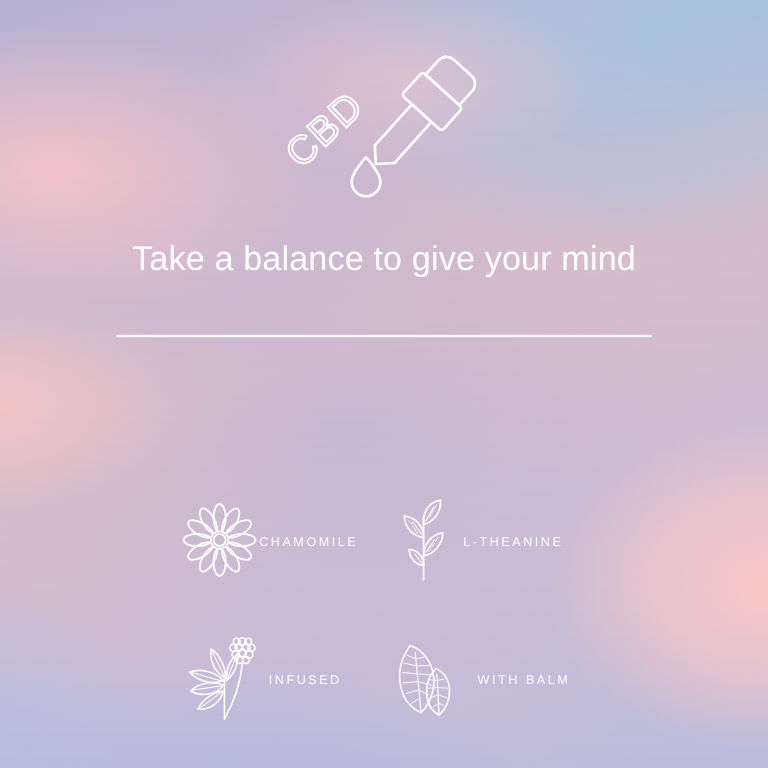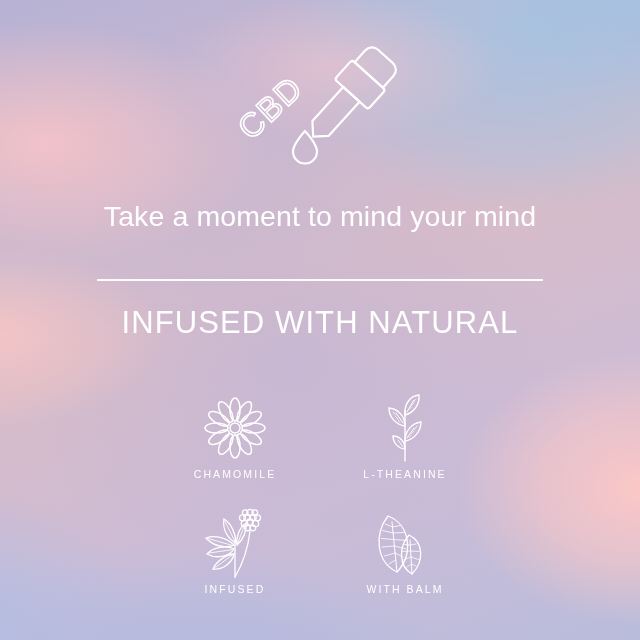--- a/index.html
+++ b/index.html
@@ -143,21 +143,21 @@
     right: 0;
     display: grid;
     grid-template-columns: 1fr 1fr;
     grid-template-rows: 115px 115px;
     column-gap: 0px;
     row-gap: 0px;
     padding: 0 150px;
   }
   .bot-cell {
     display: flex;
-    flex-direction: column;
+    flex-direction: row;
     align-items: center;
     justify-content: flex-start;
   }
   .bot-icon {
     height: 72px;
     display: flex;
     align-items: center;
     justify-content: center;
   }
   .bot-label {
@@ -204,27 +204,26 @@
           <path d="M117 55 h22 v46 l-11 11 l-11 -11 z"></path>
         </g>
 
         <g stroke="#ffffff" stroke-width="2.2" stroke-linecap="round" stroke-linejoin="round" fill="none">
           <path d="M85 93 c0 0 -12 13 -12 20.5 a12 12 0 0 0 24 0 C97 106 85 93 85 93 z"></path>
         </g>
       </svg>
     </div>
 
     <div class="tagline">
-      <div>Take a moment to mind your mind</div>
+      <div>Take a balance to give your mind</div>
     </div>
 
     <div class="divider"></div>
 
     <div class="headline">
-      <div>INFUSED WITH NATURAL</div>
     </div>
 
     <div class="botanicals">
 
       <div class="bot-cell">
         <div class="bot-icon">
           <svg width="66" height="66" viewBox="0 0 66 66" fill="none" stroke="#ffffff" stroke-width="1.5">
             <g>
               <ellipse cx="33" cy="14.5" rx="5.1" ry="11.5" transform="rotate(0 33 33)"></ellipse>
               <ellipse cx="33" cy="14.5" rx="5.1" ry="11.5" transform="rotate(30 33 33)"></ellipse>

